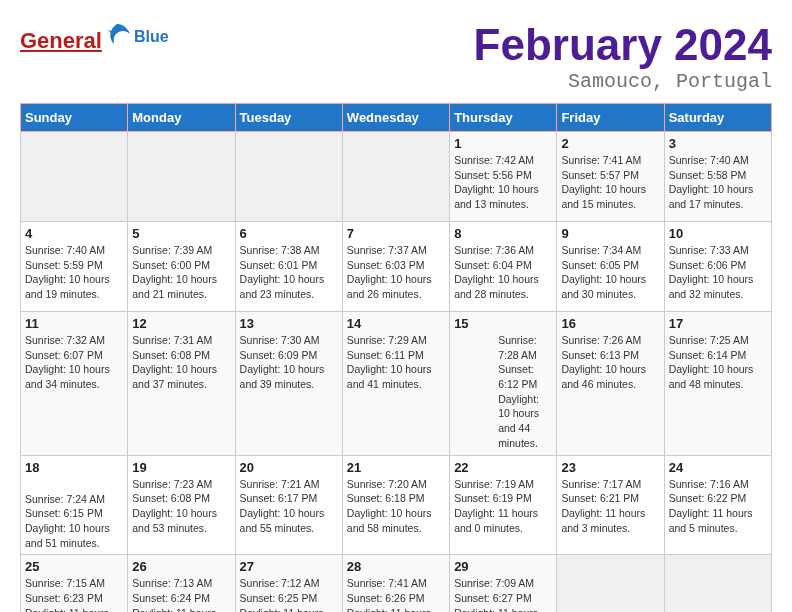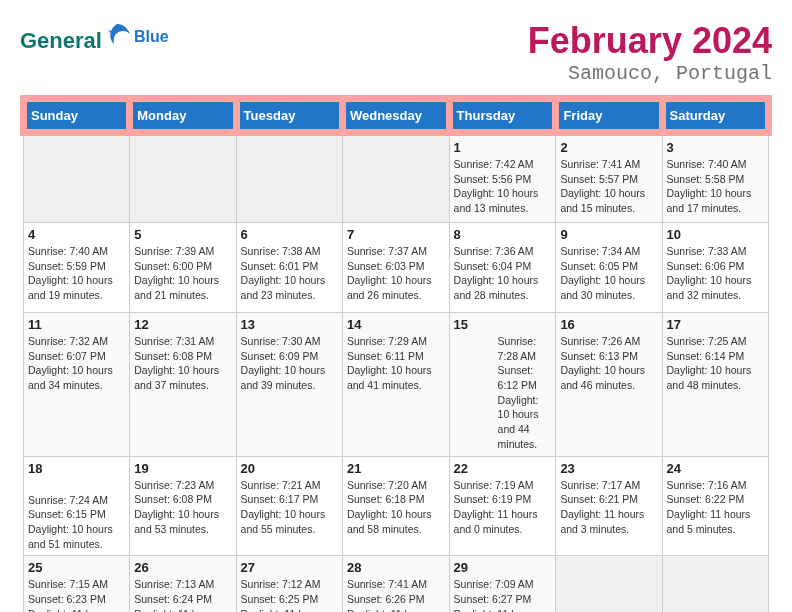--- a/index.html
+++ b/index.html
@@ -22,42 +22,42 @@
     }
     .logo-icon {
       width: 28px;
       height: 28px;
       margin-left: 2px;
     }
     .title-block {
       text-align: right;
     }
     .month-title {
-      font-size: 36px;
+      font-size: 44px;
       font-weight: bold;
-      color: #be185d;
+      color: #4c1d95;
     }
     .subtitle {
       font-size: 20px;
       color: #737373;
       font-family: Liberation Mono, monospace;
     }
     table {
       width: 100%;
       border-collapse: collapse;
       font-size: 11px;
     }
     thead tr th {
       background-color: #2176c7;
       color: #fff;
       padding: 6px 4px;
       text-align: left;
       font-size: 13px;
       font-weight: bold;
-      border: 7px solid #fca5a5;
+      border: 1px solid #fca5a5;
     }
     tbody tr td {
       border: 1px solid #ccc;
       vertical-align: top;
       padding: 4px 4px;
       width: 107px;
       min-height: 80px;
       height: 90px;
       background: #fff;
     }
@@ -84,21 +84,21 @@
     }
   </style>
 </head>
 <body>
 
 <div class="header">
   <div class="logo">
     <div>
       <div style="display:flex;align-items:center;">
         <div style="font-size:22px;font-weight:bold;line-height:1.1;">
-          <span style="color:#0f766e;">General</span><svg class="logo-icon" viewBox="0 0 28 28">
+          <span style="color:#b91c1c;text-decoration:underline;">General</span><svg class="logo-icon" viewBox="0 0 28 28">
               <path d="M14 4 C18 4 24 8 26 14 C22 10 16 10 12 14 C10 16 9 20 10 24 C6 20 5 14 8 9 C10 6 12 4 14 4Z" fill="#2176c7"></path>
               <path d="M10 14 C8 12 6 10 4 10 C6 12 8 14 10 16Z" fill="#2176c7"></path>
             </svg>
         </div>
         <div style="font-size:16px;font-weight:bold;color:#2176c7;line-height:1.1;margin-left:2px;">Blue</div>
       </div>
     </div>
   </div>
   <div class="title-block">
     <div class="month-title">February 2024</div>

